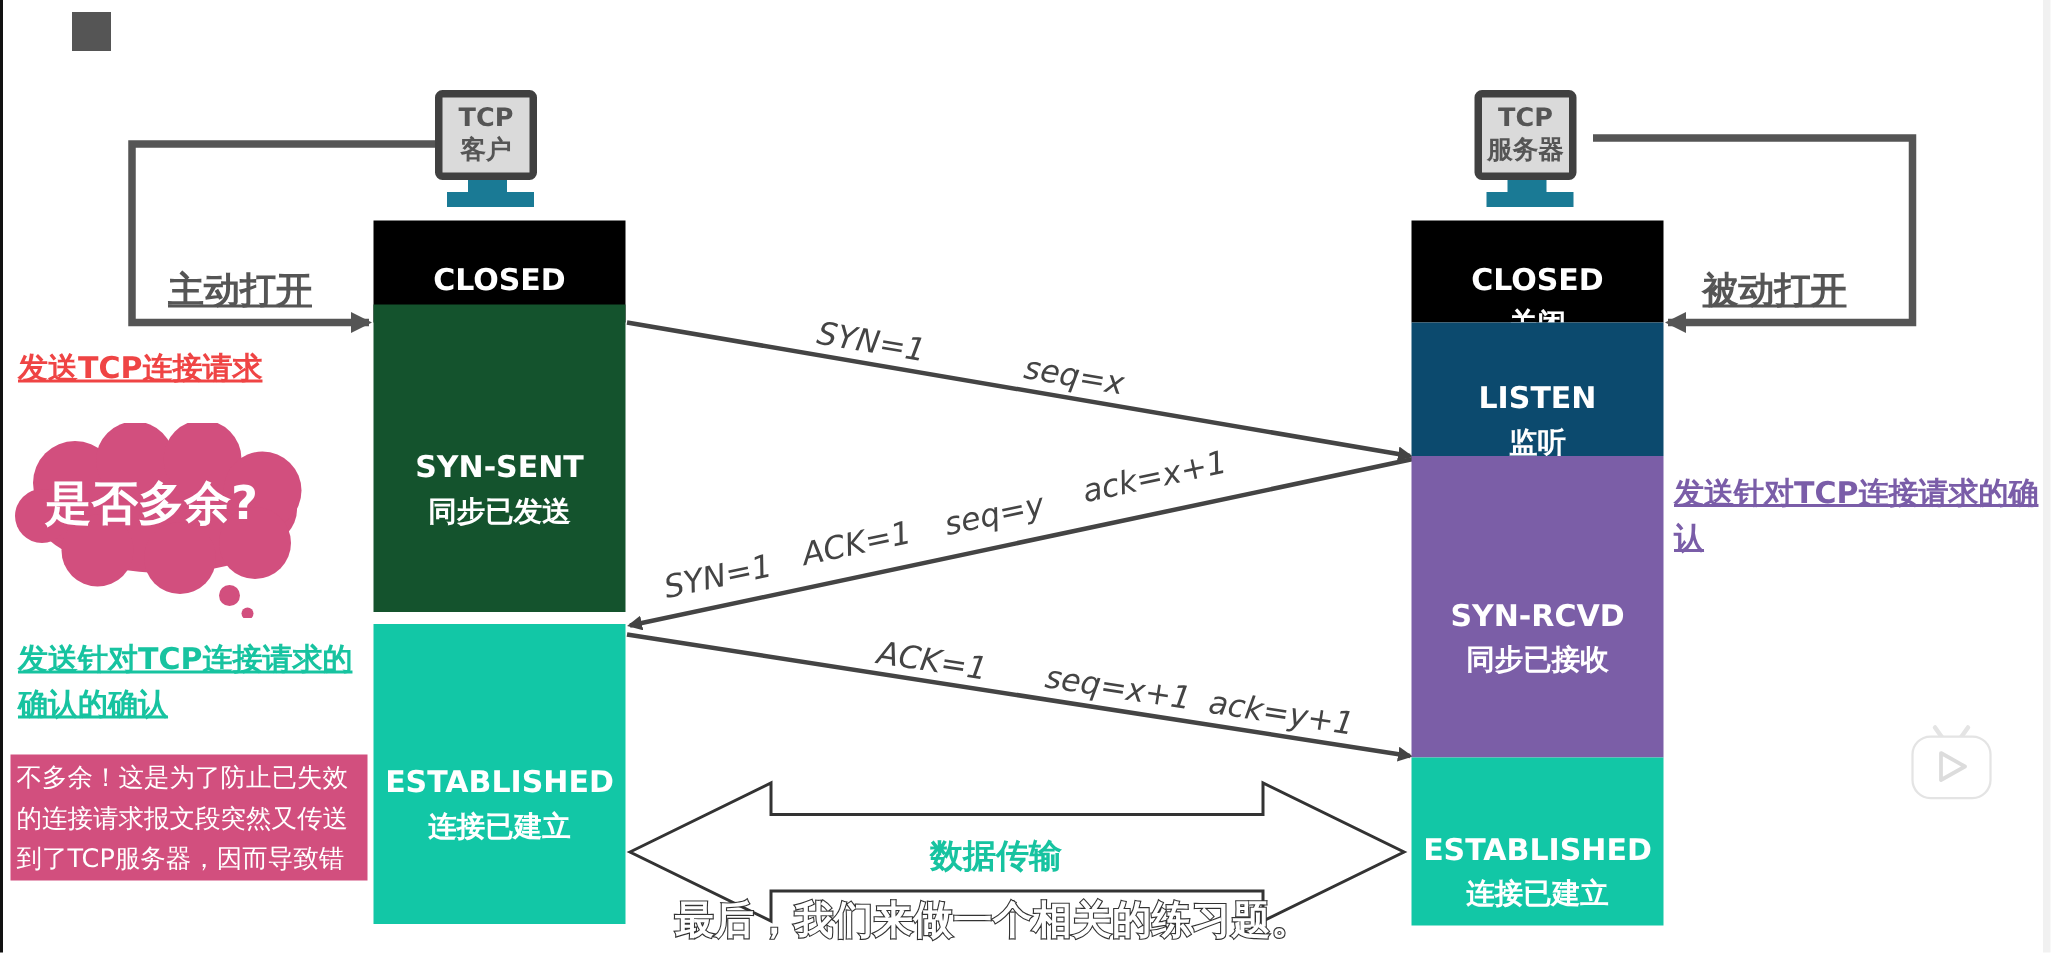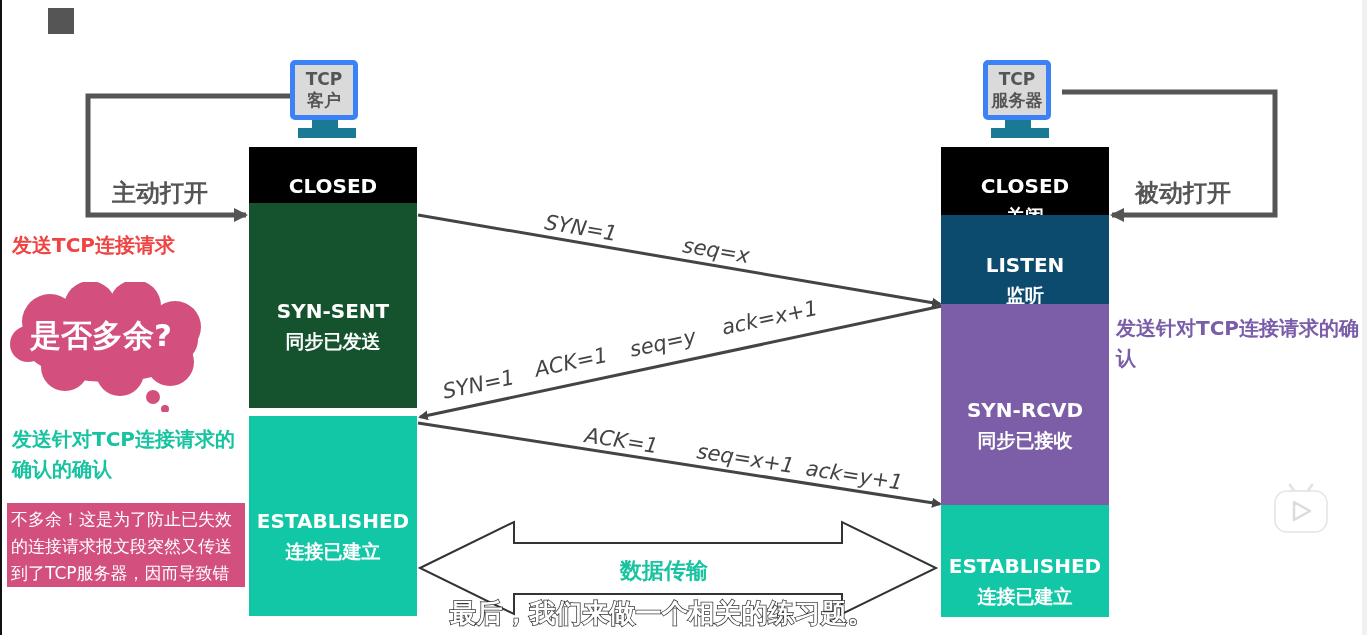--- a/index.html
+++ b/index.html
@@ -9,37 +9,37 @@
       font-family: "DejaVu Sans", "Liberation Sans", sans-serif;
     }
     .frame-left { position: absolute; left: 0; top: 0; width: 2px; height: 635px; background: #111; }
     .frame-right { position: absolute; left: 1362px; top: 0; width: 5px; height: 635px; background: #f1f1f1; }
     .title-wrap { position: absolute; left: 48px; top: 8px; display: flex; align-items: center; }
     .title-square { width: 26px; height: 26px; background: #555; margin-right: 22px; }
     .title-text { font-size: 22px; font-weight: bold; color: #555; letter-spacing: 0.5px; }
 
     .monitor { position: absolute; width: 76px; }
     .monitor .screen {
-      width: 58px; height: 50px; border: 5px solid #3b82f6; border-radius: 5px;
+      width: 58px; height: 50px; border: 5px solid #404040; border-radius: 5px;
       background: #dadada; color: #555; font-weight: bold; font-size: 17px;
       line-height: 21px; text-align: center; box-sizing: content-box;
       display: flex; flex-direction: column; justify-content: center;
     }
     .monitor .neck { width: 26px; height: 8px; background: #1a7a95; margin: 0 0 0 22px; }
     .monitor .base { width: 58px; height: 10px; background: #1a7a95; margin: 0 0 0 8px; }
 
     .state-col { position: absolute; width: 168px; }
     .state {
       position: absolute; left: 0; width: 168px; color: #fff; font-weight: bold;
       display: flex; flex-direction: column; align-items: center; justify-content: center;
       text-align: center; font-size: 19px; line-height: 30px;
     }
     .state .en { font-size: 20px; margin-top: 40px; }
 
-    .label { position: absolute; font-weight: bold; white-space: nowrap; }
+    .label { position: absolute; font-weight: bold; white-space: nowrap; text-decoration: underline; }
     .open-label { font-size: 24px; color: #555; }
     .red-label { color: #ef4444; font-size: 20px; }
     .teal-label { color: #17c3a0; font-size: 20px; line-height: 30px; white-space: normal; }
     .purple-label { color: #7a5da8; font-size: 20px; line-height: 30px; white-space: normal; }
 
     .cloud { position: absolute; left: 10px; top: 282px; width: 200px; height: 130px; }
     .cloud-text { position: absolute; left: 30px; top: 315px; font-size: 31px; color: #fff; font-weight: bold; }
 
     .note-box {
       position: absolute; left: 7px; top: 503px; width: 238px; height: 84px;

